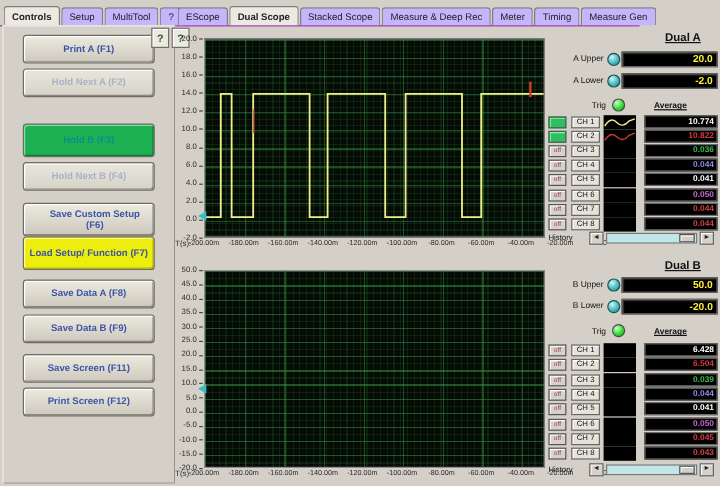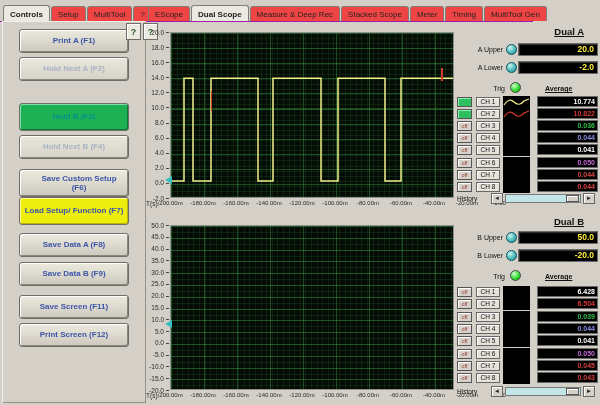--- a/index.html
+++ b/index.html
@@ -1,20 +1,20 @@
 <!DOCTYPE html>
 <html><head>
 <meta charset="utf-8">
 <style>
   html,body{margin:0;padding:0;}
   #root{position:relative;width:600px;height:405px;background:#d4d0c8;font-family:"Liberation Sans",sans-serif;overflow:hidden;}
   
   .tabbar{position:absolute;top:0;left:0;width:533px;height:21px;border-bottom:1px solid #a21caf;}
   .tabgroup{position:absolute;top:2px;display:flex;align-items:flex-end;height:19px;}
-  .tab{border:1px solid #7f7d76;border-bottom:none;border-radius:3px 3px 0 0;background:#ef4444;
+  .tab{border:1px solid #7f7d76;border-bottom:none;border-radius:3px 3px 0 0;background:#c4b5fd;
        padding:3px 6px 2px 6px;font-size:8px;color:#222;margin-right:1px;white-space:nowrap;cursor:default;}
   .tab.active{background:#ece9e2;font-weight:bold;padding-top:4px;}
   
   .sidebar{position:absolute;left:2px;top:21px;width:144px;height:382px;background:#d4d0c8;
            box-shadow:inset 1px 1px 0 #f0eee9, inset -1px -1px 0 #96928a;
            display:flex;flex-direction:column;align-items:center;padding-top:8px;box-sizing:border-box;}
   .sbtn{width:110px;min-height:24px;box-sizing:border-box;border:1px solid #6f6d66;border-radius:3px;
         background:linear-gradient(#eceade,#cdc8bd);color:#3c55a8;font-weight:bold;font-size:8px;
         font-family:"Liberation Sans",sans-serif;display:flex;align-items:center;justify-content:center;
         text-align:center;line-height:1.15;padding:1px 4px;
@@ -84,25 +84,25 @@
   <div class="tabbar">
     <div class="tabgroup" style="left:3px;" id="left-tabs">
         <div class="tab active">Controls</div>
         <div class="tab">Setup</div>
         <div class="tab">MultiTool</div>
         <div class="tab">?</div>
       </div>
     <div class="tabgroup" style="left:148px;" id="right-tabs">
         <div class="tab">EScope</div>
         <div class="tab active">Dual Scope</div>
+        <div class="tab">Stacked Scope</div>
         <div class="tab">Measure &amp; Deep Rec</div>
-        <div class="tab">Stacked Scope</div>
         <div class="tab">Meter</div>
         <div class="tab">Timing</div>
-        <div class="tab">MultiTool Gen</div>
+        <div class="tab">Measure Gen</div>
       </div>
   </div>
 
   <div class="sidebar" id="sidebar">
       <button class="sbtn normal" style="margin-top: 0px;">Print A (F1)</button>
       <button class="sbtn disabled" style="margin-top: 4px;">Hold Next A (F2)</button>
       <button class="sbtn green" style="margin-top: 22px;">Hold B (F3)</button>
       <button class="sbtn disabled" style="margin-top: 4px;">Hold Next B (F4)</button>
       <button class="sbtn normal tall" style="margin-top: 10px; padding-left: 14px;">Save Custom Setup (F6)</button>
       <button class="sbtn yellow" style="margin-top: 0px;">Load Setup/ Function (F7)</button>

